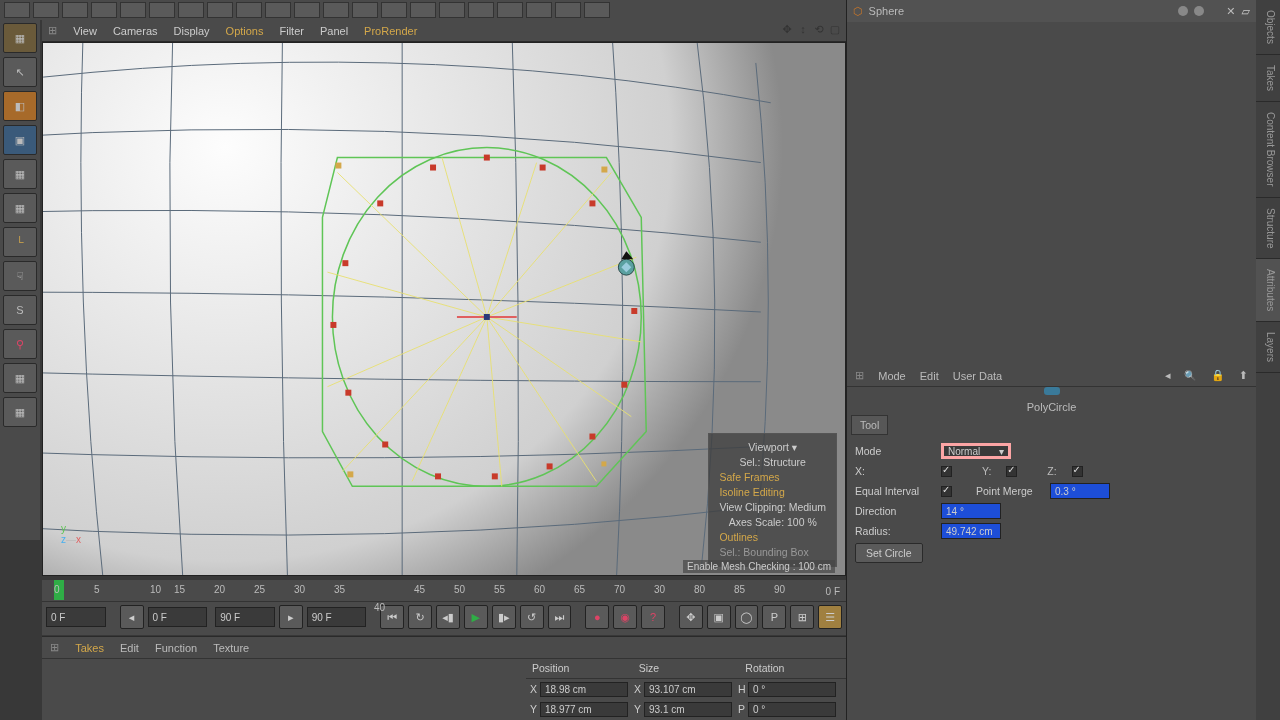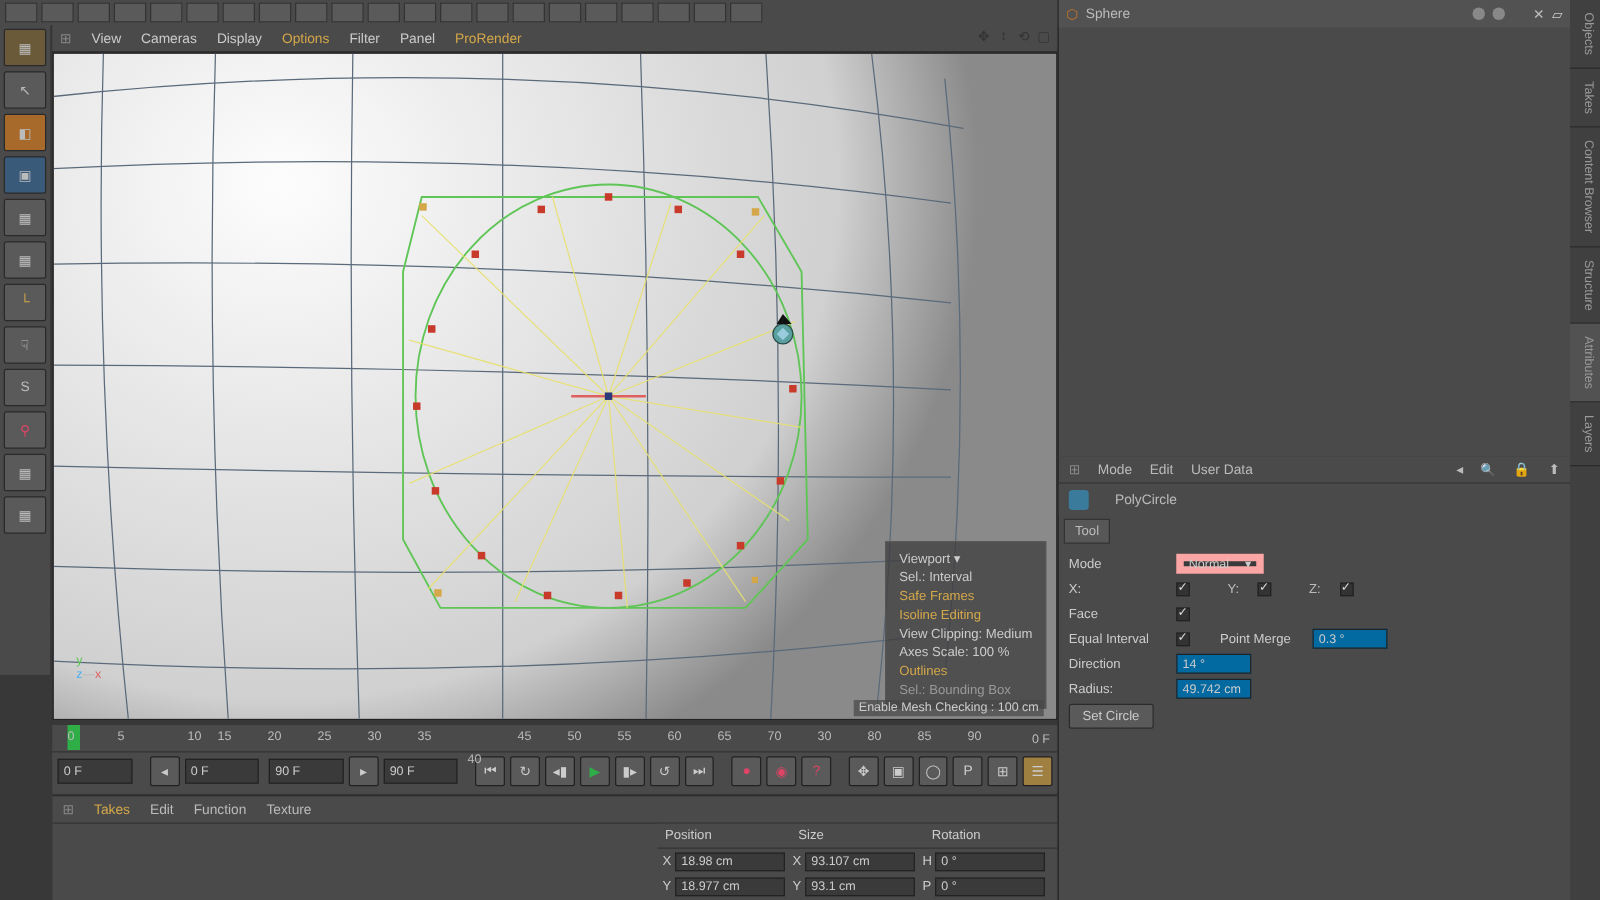--- a/index.html
+++ b/index.html
@@ -10,21 +10,21 @@
 .left-tool { width: 34px; height: 30px; background: #5a5a5a; border: 1px solid #2a2a2a; border-radius: 2px; display:flex; align-items:center; justify-content:center; }
 .left-tool.active { background: #3a5a7a; }
 .menubar { position: absolute; left: 42px; top: 20px; right: 434px; height: 22px; background: #4a4a4a; display: flex; align-items: center; padding: 0 6px; gap: 16px; border-bottom:1px solid #2a2a2a;}
 .menubar span { color: #ccc; cursor: pointer; }
 .menubar span.hl { color: #d4a84a; }
 .viewport { position: absolute; left: 42px; top: 42px; right: 434px; height: 534px; background: linear-gradient(145deg, #f5f5f5 40%, #7a7a7a 100%); overflow:hidden; border:1px solid #222; }
 .viewport svg { width: 100%; height: 100%; }
 .hud { position: absolute; right: 8px; bottom: 8px; background: rgba(60,60,60,0.75); padding: 6px 10px; font-size: 10.5px; line-height: 15px; border:1px solid #555; }
 .hud .oline { color: #d4a84a; }
 .hud .dim { color: #999; }
-.hud .normal { color: #ccc; }
+.hud .normal { color: #ccc; text-align: center; }
 .timeline { position: absolute; left: 42px; right: 434px; top: 580px; height: 55px; background: #4a4a4a; }
 .ruler { height: 22px; background: #4a4a4a; position: relative; border-bottom: 1px solid #333; }
 .ruler-tick { position: absolute; top: 4px; font-size: 10px; color: #bbb; }
 .playhead { position: absolute; left: 12px; top: 0; width: 10px; height: 20px; background: #2fad46; }
 .playbar { height: 30px; display: flex; align-items: center; gap: 4px; padding: 2px 4px; background: #4a4a4a; }
 .pb-field { width: 60px; height: 20px; background: #3a3a3a; border: 1px solid #222; color: #ccc; padding: 0 4px; font-size: 10px; display:flex; align-items:center; }
 .pb-btn { width: 24px; height: 24px; background: #5a5a5a; border: 1px solid #222; border-radius: 2px; display:flex; align-items:center; justify-content:center; color:#ccc; font-size:11px; }
 .pb-btn.play { color: #2fad46; }
 .pb-btn.red { color: #d46; }
 .bottom-tabs { position: absolute; left: 42px; right: 434px; top: 636px; bottom: 0; background: #4a4a4a; border-top:1px solid #2a2a2a; }
@@ -34,29 +34,29 @@
 .coord-head { height: 20px; display:flex; border-bottom:1px solid #333;}
 .coord-head div { flex:1; padding:3px 6px; color:#ccc;}
 .coord-row { display: flex; height: 20px; align-items:center; }
 .coord-row .lbl { width: 14px; padding-left: 4px; color:#ccc;}
 .coord-row .val { width: 88px; background:#3a3a3a; border:1px solid #222; padding:1px 4px; color:#ccc; font-size:10px; margin-right:2px;}
 .right-top { position: absolute; right: 24px; top: 0; width: 410px; height: 365px; background: #4a4a4a; border-left:1px solid #222; }
 .obj-row { height: 22px; display:flex; align-items:center; padding: 0 6px; gap:6px; background:#525252; }
 .obj-dot { width:10px; height:10px; border-radius:50%;}
 .right-bottom { position: absolute; right: 24px; top: 365px; width: 410px; bottom: 0; background: #4a4a4a; border-left:1px solid #222; }
 .attr-head { height:22px; display:flex; align-items:center; gap:14px; padding:0 8px; border-bottom:1px solid #333;}
-.attr-title { height:26px; display:flex; align-items:center; gap:21px; padding:0 8px; background:#4a4a4a;}
+.attr-title { height:26px; display:flex; align-items:center; gap:6px; padding:0 8px; background:#4a4a4a;flex-direction:column;}
 .attr-title .ico { width:16px; height:16px; background:#3a7a9a; border-radius:3px;}
 .attr-tab { background:#575757; padding:3px 8px; margin:2px 4px; display:inline-block; border:1px solid #333; font-size:10.5px;}
 .attr-body { padding: 4px 8px; font-size:10.5px; }
 .attr-row { display:flex; align-items:center; height:20px; gap:6px; }
 .attr-row .albl { width:80px; color:#ccc;}
 .attr-row .albl2 { width:68px; color:#ccc;}
-.attr-inp { background:#0369a1; border:1px solid #222; color:#ccc; padding:1px 4px; font-size:10px; width:60px; height:16px; display:flex; align-items:center;}
-.attr-sel { background:#3a3a3a; border:6px solid #fca5a5; color:#ccc; padding:1px 4px; font-size:10px; width:70px; height:16px; display:flex; align-items:center; justify-content:space-between;}
+.attr-inp { background:#1d4ed8; border:1px solid #222; color:#ccc; padding:1px 4px; font-size:10px; width:60px; height:16px; display:flex; align-items:center;}
+.attr-sel { background:#3a3a3a; border:3px solid #fca5a5; color:#ccc; padding:1px 4px; font-size:10px; width:70px; height:16px; display:flex; align-items:center; justify-content:space-between;}
 .chk { width:11px; height:11px; background:#333; border:1px solid #222; position:relative;}
 .chk.on::after { content:'✓'; position:absolute; top:-3px; left:0; color:#ddd; font-size:10px;}
 .attr-btn { background:#5a5a5a; border:1px solid #2a2a2a; padding:3px 10px; font-size:10.5px; color:#ccc; border-radius:2px;}
 .side-tabs { position:absolute; right:0; top:0; width:24px; bottom:0; background:#404040; display:flex; flex-direction:column; }
 .side-tab { writing-mode: vertical-rl; padding: 10px 4px; font-size:10px; color:#999; border-bottom:1px solid #2a2a2a; text-align:center;}
 .head-icons { position:absolute; right:438px; top:22px; display:flex; gap:2px; }
 .head-icons div { width:14px; height:14px; color:#333; font-size:11px; display:flex; align-items:center; justify-content:center;}
 .axis-gizmo { position:absolute; left:18px; bottom:30px; font-size:10px;}
 .axis-gizmo .z{color:#47b0f0;} .axis-gizmo .y{color:#5fc556;} .axis-gizmo .x{color:#e06060;}
 .status-bot { position:absolute; right:10px; bottom:2px; font-size:10px; color:#ccc; background:rgba(70,70,70,.7); padding:1px 4px;}
@@ -195,21 +195,21 @@
   <rect x="442" y="272" width="6" height="6" fill="#2a3a7a"></rect>
   <g transform="translate(585,225)">
         <circle r="8" fill="#5aa0a0" stroke="#2a4a4a"></circle>
         <path d="M -5 0 L 0 -5 L 5 0 L 0 5 Z" fill="#9cd"></path>
       </g>
   <polygon points="585,209 592,217 580,217" fill="#111"></polygon>
 </svg>
 <div class="axis-gizmo"><span class="y">y</span><br><span class="z">z</span>—<span class="x">x</span></div>
 <div class="hud">
   <div class="normal">Viewport ▾</div>
-  <div class="normal">Sel.:  Interval</div>
+  <div class="normal">Sel.:  Structure</div>
   <div class="oline">Safe Frames</div>
   <div class="oline">Isoline Editing</div>
   <div class="normal">View Clipping:  Medium</div>
   <div class="normal">Axes Scale:   100 %</div>
   <div class="oline">Outlines</div>
   <div class="dim">Sel.: Bounding Box</div>
 </div>
 <div class="status-bot">Enable Mesh Checking : 100 cm</div>
 </div>
 
@@ -341,24 +341,20 @@
         </span>
       </div>
     <div class="attr-row">
       <span class="albl">X:</span><span class="chk on"></span>
       <span style="width:18px"></span>
       <span>Y:</span>&nbsp;<span class="chk on"></span>
       <span style="width:18px"></span>
       <span>Z:</span>&nbsp;<span class="chk on"></span>
     </div>
     <div class="attr-row">
-        <span class="albl">Face</span>
-        <span class="chk on"></span>
-      </div>
-    <div class="attr-row">
         <span class="albl">Equal Interval</span>
         <span class="chk on"></span>
         <span style="width:12px"></span>
         <span class="albl2">Point Merge</span>
         <span class="attr-inp">0.3 °</span>
       </div>
     <div class="attr-row">
         <span class="albl">Direction</span>
         <span class="attr-inp">14 °</span>
       </div>

